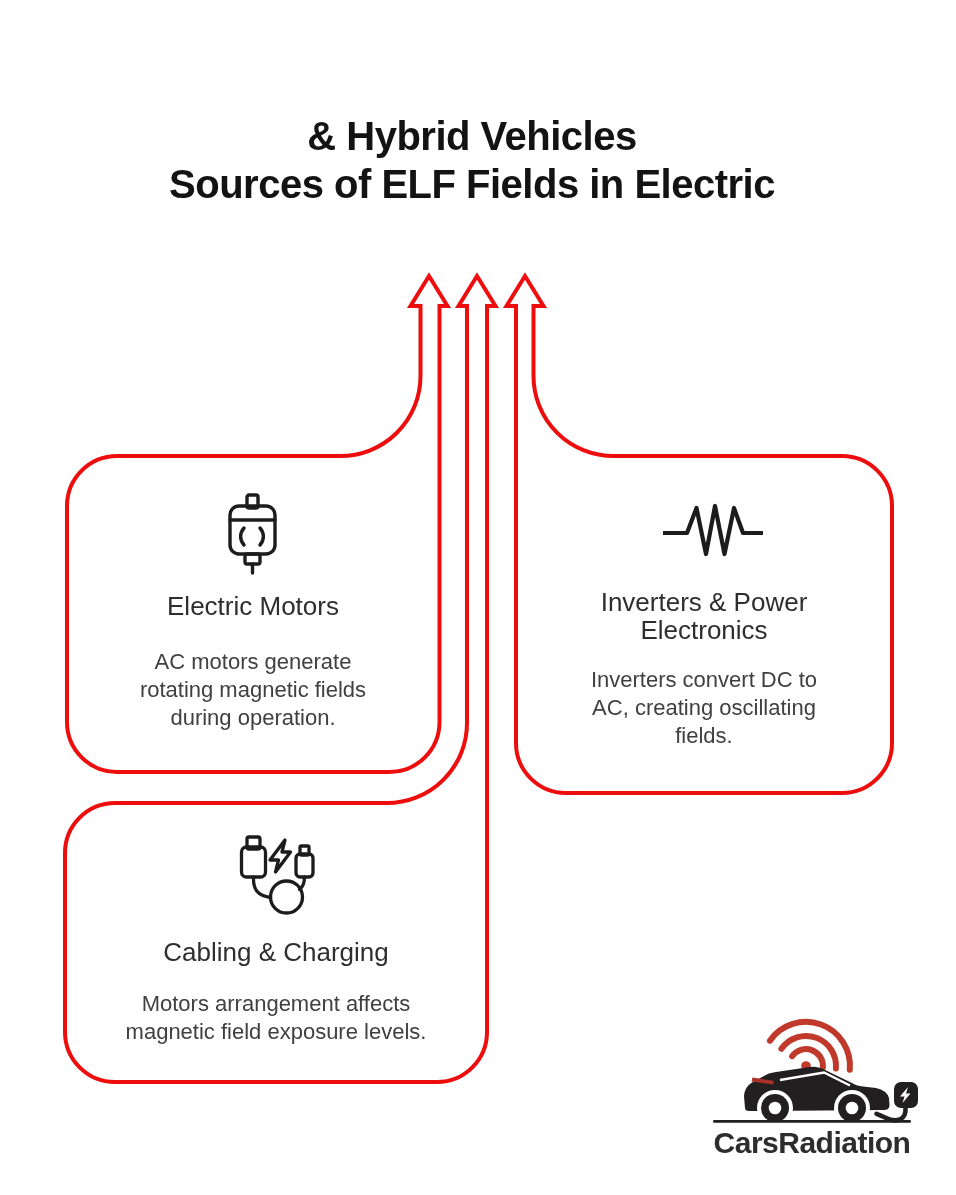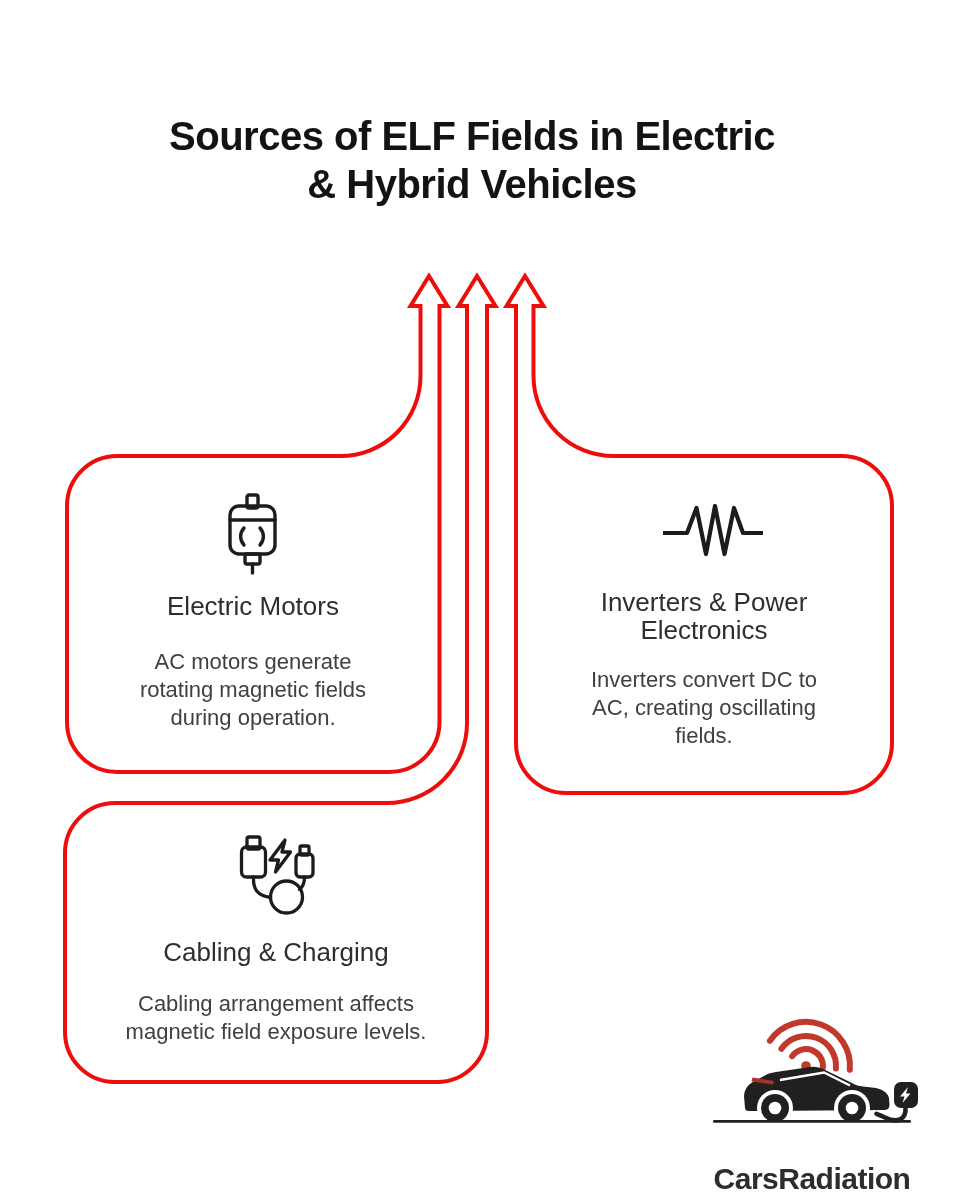--- a/index.html
+++ b/index.html
@@ -19,39 +19,38 @@
     color:var(--heading-text,#2e2e2e);white-space:pre-line;
   }
   .card-body{
     text-align:center;font-size:22px;line-height:28px;
     color:var(--body-text,#404040);white-space:pre-line;
   }
   .brand-text{
     left:700px;top:1126px;width:224px;text-align:center;
     font-size:30px;font-weight:700;letter-spacing:-0.5px;
     color:var(--logo-text,#2d2d2d);
-    margin-top:36px;
   }
   .outline-svg path{stroke:var(--accent-red,#ee0d0d);stroke-width:4;fill:none;}
   .ic{stroke:var(--ink,#1c1c1c);fill:none;stroke-linecap:round;}
 </style>
 </head>
 <body>
 
 <div class="canvas">
 
   <svg class="abs outline-svg" style="left:0;top:0" width="956" height="1195" viewBox="0 0 956 1195">
     <path d="M 429 276 L 447.5 306 L 439.5 306 L 439.5 722 A 50 50 0 0 1 389.5 772 L 117 772 A 50 50 0 0 1 67 722 L 67 506 A 50 50 0 0 1 117 456 L 340 456 A 80 80 0 0 0 420.5 376 L 420.5 306 L 410.5 306 Z"></path>
     <path d="M 477 276 L 495.5 306 L 487 306 L 487 1032 A 50 50 0 0 1 437 1082 L 115 1082 A 50 50 0 0 1 65 1032 L 65 853 A 50 50 0 0 1 115 803 L 387 803 A 80 80 0 0 0 467 723 L 467 306 L 458.5 306 Z"></path>
     <path d="M 525 276 L 543.5 306 L 533.5 306 L 533.5 376 A 80 80 0 0 0 613.5 456 L 842 456 A 50 50 0 0 1 892 506 L 892 743 A 50 50 0 0 1 842 793 L 566 793 A 50 50 0 0 1 516 743 L 516 306 L 506.5 306 Z"></path>
   </svg>
 
   <div class="abs title">
+    <div>&amp; Hybrid Vehicles</div>
     <div>Sources of ELF Fields in Electric</div>
-    <div>&amp; Hybrid Vehicles</div>
   </div>
 
   <svg class="abs" style="left:224px;top:492px" width="56" height="88" viewBox="0 0 56 88">
     <g class="ic" stroke-width="3.4" stroke-linejoin="round">
       <rect x="23" y="3" width="11" height="13" rx="2"></rect>
       <rect x="6" y="14" width="45" height="48" rx="9"></rect>
       <line x1="6" y1="28" x2="51" y2="28"></line>
       <path d="M 20 36 C 15.5 41 15.5 48 20 53"></path>
       <path d="M 36 36 C 40.5 41 40.5 48 36 53"></path>
       <rect x="21" y="62" width="15" height="10" rx="2"></rect>
@@ -78,21 +77,21 @@
       <rect x="3.5" y="14" width="24" height="30" rx="5"></rect>
       <path d="M 47 7 L 32 27 L 40.5 27 L 37.5 39 L 52.5 19 L 44 19 Z"></path>
       <rect x="62" y="13" width="9" height="9" rx="1.5"></rect>
       <rect x="58" y="21" width="17" height="23" rx="4"></rect>
       <circle cx="48.5" cy="64" r="16"></circle>
       <path d="M 15.5 44 C 15 56 19 62.5 32.6 64.5"></path>
       <path d="M 66.5 44 C 66.5 50 65.5 53.5 61.5 56.5"></path>
     </g>
   </svg>
   <div class="abs card-heading" style="left:96px;top:938px;width:360px">Cabling &amp; Charging</div>
-  <div class="abs card-body" style="left:96px;top:990px;width:360px">Cabling arrangement affects
+  <div class="abs card-body" style="left:96px;top:990px;width:360px">Motors arrangement affects
 magnetic field exposure levels.</div>
 
   <svg class="abs" style="left:700px;top:1010px" width="224" height="120" viewBox="0 0 224 120" aria-label="car-with-radiation-waves-and-charging-plug-logo">
     <g stroke="var(--logo-red,#c0392b)" stroke-width="6" stroke-linecap="round" fill="none">
       <path d="M 92.1 46.2 A 17 17 0 0 1 122.9 57.5"></path>
       <path d="M 81.4 38.8 A 30 30 0 0 1 135.9 58.6"></path>
       <path d="M 69.9 30.7 A 44 44 0 0 1 149.8 59.8"></path>
       <circle cx="106" cy="56" r="4.8" fill="var(--logo-red,#c0392b)" stroke="none"></circle>
     </g>
     <g>

